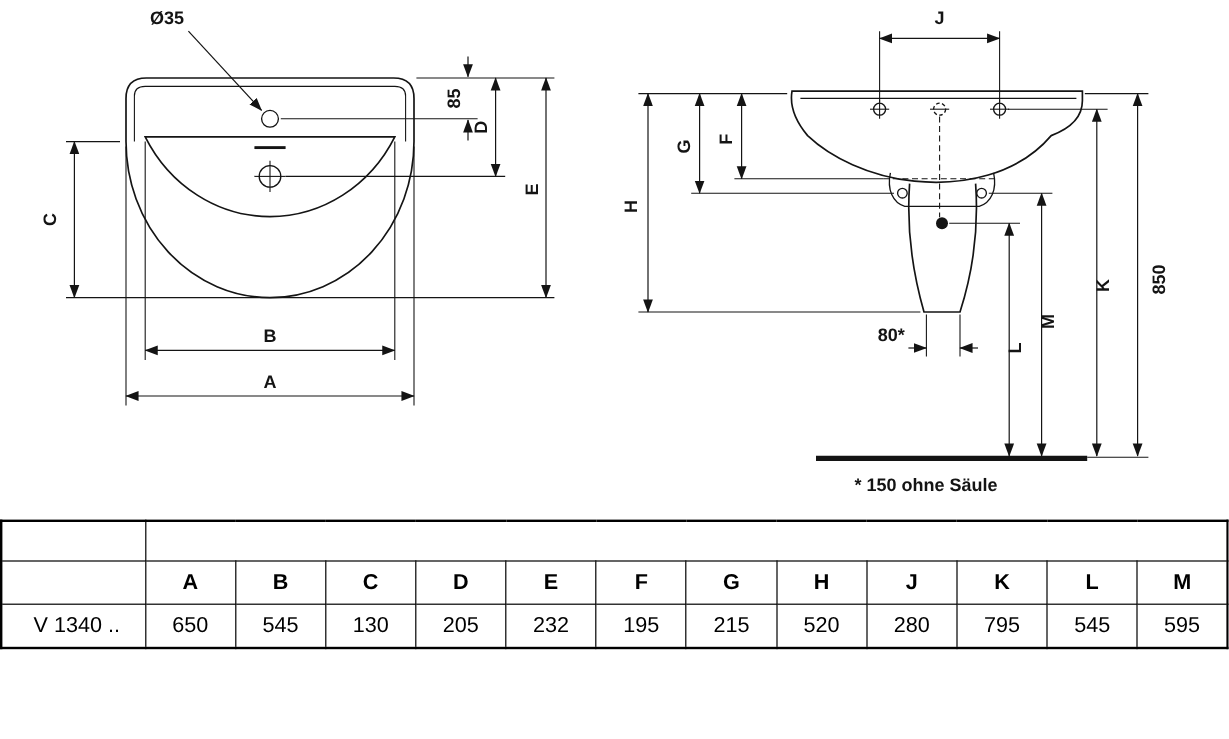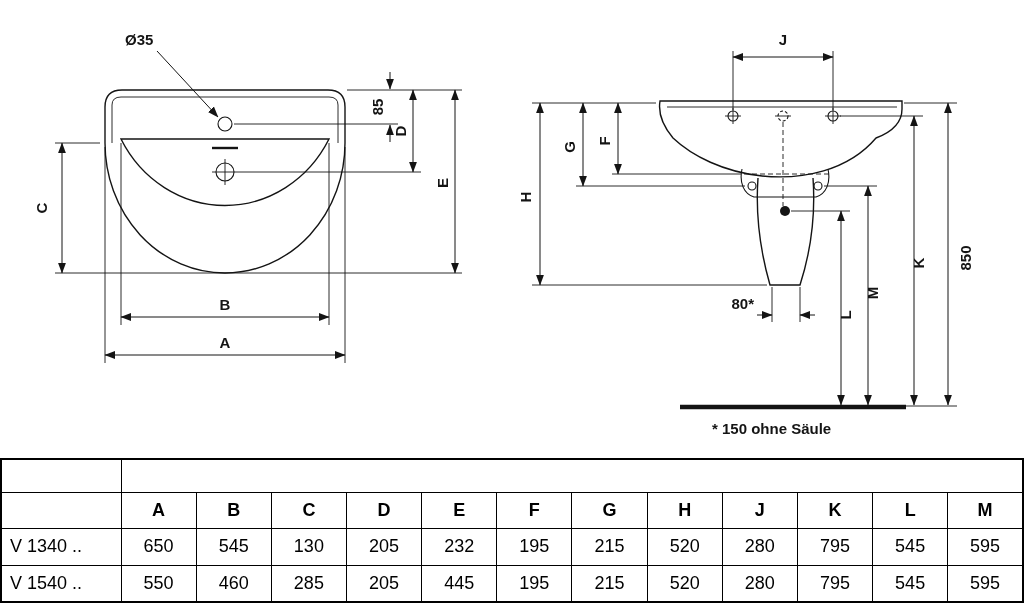--- a/index.html
+++ b/index.html
@@ -1,32 +1,32 @@
 <!DOCTYPE html>
 <html><head>
 <meta charset="utf-8">
 <style>
   * { margin:0; padding:0; box-sizing:border-box; }
   html,body { width:1024px; height:616px; background:#fff; font-family:"Liberation Sans", sans-serif; }
-  .stage { position:relative; width:1024px; height:584px; background:#fff; overflow:hidden;margin-top:25px; }
+  .stage { position:relative; width:1024px; height:584px; background:#fff; overflow:hidden; }
   .drawing { position:absolute; left:0; top:0; }
   svg text { font-family:"Liberation Sans", sans-serif; font-size:15px; font-weight:bold; fill:#141414; }
   svg .dl   { stroke:#141414; stroke-width:1.4; fill:none; }
   svg .ml   { stroke:#141414; stroke-width:1.1; fill:none; }
   svg .thin { stroke:#141414; stroke-width:0.9; fill:none; }
   svg .dim  { stroke:#141414; stroke-width:1;   fill:none; }
   svg .dash { stroke-dasharray:5 3; }
   svg .dashc{ stroke-dasharray:3 2; }
   svg .floor{ stroke:#141414; stroke-width:4.5; fill:none; }
   .tbl { position:absolute; left:0; top:433px; width:1024px; border-collapse:collapse; table-layout:fixed;
          border:2px solid #000; background:#fff; }
   .tbl td, .tbl th { border:1px solid #000; text-align:center; font-size:18px; color:#000;
                      font-weight:normal; overflow:hidden; white-space:nowrap; }
   .tbl th { font-weight:bold; }
-  .tbl .lbl { text-align:left; padding-left:8px; }
+  .tbl .lbl { text-align:left; padding-left:26px; }
   .r-blank { height:33px; }
   .r-head  { height:36px; }
   .r-data  { height:37px; }
 </style>
 </head>
 <body>
 
 <div class="stage">
 
   <svg class="drawing" width="1024" height="430" viewBox="0 0 1024 430">
@@ -232,31 +232,16 @@
         <td>205</td>
         <td>232</td>
         <td>195</td>
         <td>215</td>
         <td>520</td>
         <td>280</td>
         <td>795</td>
         <td>545</td>
         <td>595</td>
       </tr>
-      <tr class="r-data">
-        <td class="lbl">V 1540 ..</td>
-        <td>550</td>
-        <td>460</td>
-        <td>285</td>
-        <td>205</td>
-        <td>445</td>
-        <td>195</td>
-        <td>215</td>
-        <td>520</td>
-        <td>280</td>
-        <td>795</td>
-        <td>545</td>
-        <td>595</td>
-      </tr>
     </tbody>
   </table>
 
 </div>
 
 </body></html>

